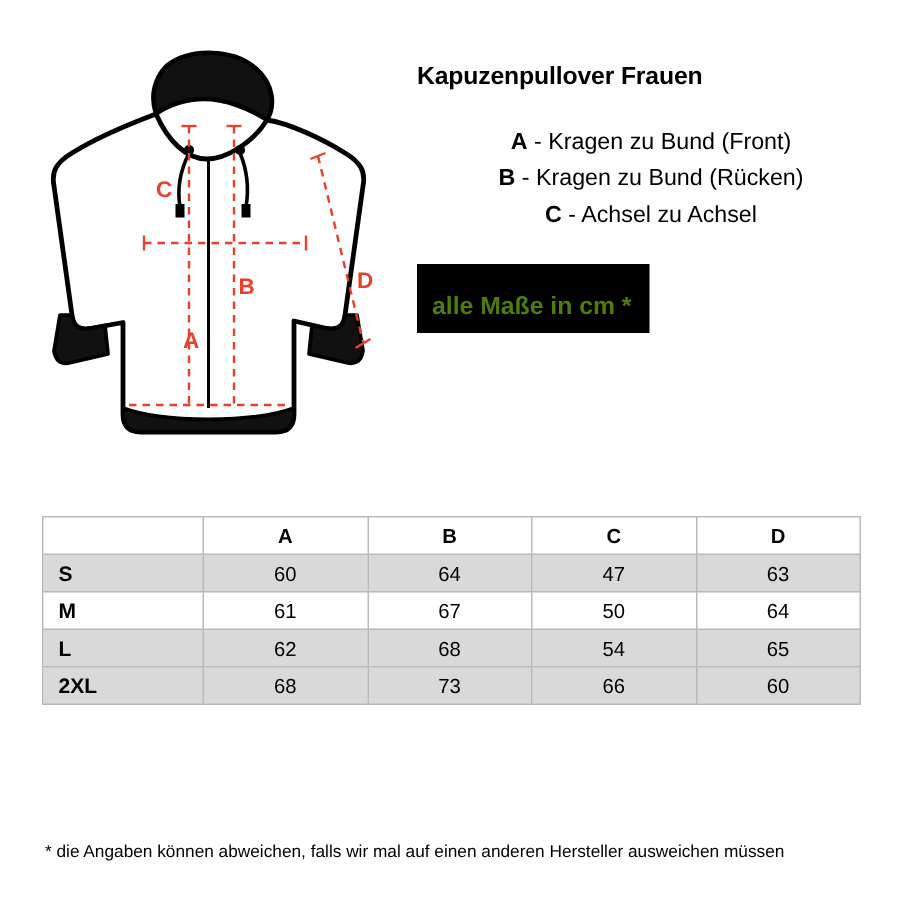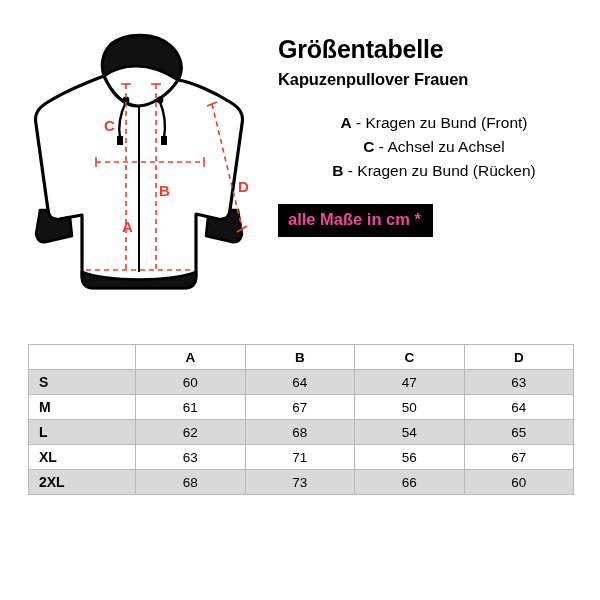--- a/index.html
+++ b/index.html
@@ -63,24 +63,24 @@
     line-height: 1.58;
     white-space: nowrap;
   }
   .legend-key {
     font-weight: bold;
   }
   .banner {
     display: inline-block;
     margin-top: 20px;
     background: #000000;
-    color: #ec4899;
+    color: #4d7c0f;
     font-size: 16.5px;
     font-weight: bold;
-    padding: 6px 12px 8px 10px;
+    padding: 19px 12px 8px 10px;
   }
 
   
   .table-wrap {
     position: absolute;
     left: 28px;
     top: 344px;
     width: 545px;
   }
   table.size-table {
@@ -177,38 +177,37 @@
         </g>
 
         <text x="96" y="117" font-family="Liberation Sans, sans-serif" font-size="15" font-weight="bold" fill="#e8402a">C</text>
         <text x="151" y="182" font-family="Liberation Sans, sans-serif" font-size="15" font-weight="bold" fill="#e8402a">B</text>
         <text x="114" y="218" font-family="Liberation Sans, sans-serif" font-size="15" font-weight="bold" fill="#e8402a">A</text>
         <text x="230" y="178" font-family="Liberation Sans, sans-serif" font-size="15" font-weight="bold" fill="#e8402a">D</text>
       </svg>
     </div>
 
     <div class="info">
-      <div class="title">Größentabelle</div>
       <div class="subtitle">Kapuzenpullover Frauen</div>
 
       <div class="legend">
         <div class="legend-row">
           <span class="legend-key">A</span>
           <span>-</span>
           <span>Kragen zu Bund (Front)</span>
         </div>
         <div class="legend-row">
+          <span class="legend-key">B</span>
+          <span>-</span>
+          <span>Kragen zu Bund (Rücken)</span>
+        </div>
+        <div class="legend-row">
           <span class="legend-key">C</span>
           <span>-</span>
           <span>Achsel zu Achsel</span>
-        </div>
-        <div class="legend-row">
-          <span class="legend-key">B</span>
-          <span>-</span>
-          <span>Kragen zu Bund (Rücken)</span>
         </div>
       </div>
 
       <div class="banner">alle Maße in cm *</div>
     </div>
   </div>
 
   <div class="table-wrap">
     <table class="size-table">
       <colgroup>
@@ -242,31 +241,25 @@
           <td>50</td>
           <td>64</td>
         </tr>
         <tr class="shade">
           <th>L</th>
           <td>62</td>
           <td>68</td>
           <td>54</td>
           <td>65</td>
         </tr>
-        <tr class="plain">
-          <th>XL</th>
-          <td>63</td>
-          <td>71</td>
-          <td>56</td>
-          <td>67</td>
-        </tr>
         <tr class="shade">
           <th>2XL</th>
           <td>68</td>
           <td>73</td>
           <td>66</td>
           <td>60</td>
         </tr>
       </tbody>
     </table>
   </div>
 
+  <div class="footnote">* die Angaben können abweichen, falls wir mal auf einen anderen Hersteller ausweichen müssen</div>
 </div>
 
 </body></html>

